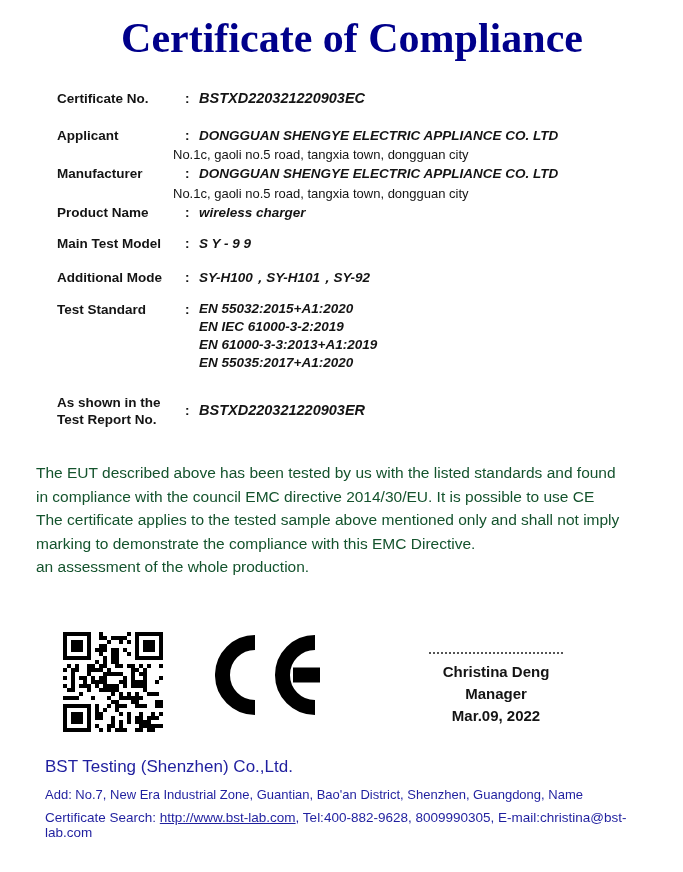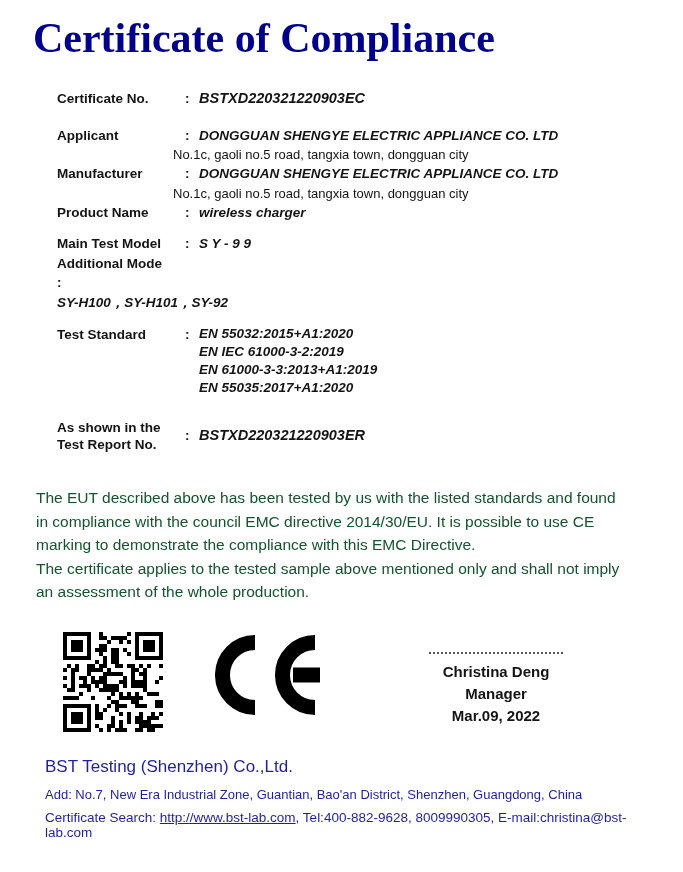--- a/index.html
+++ b/index.html
@@ -11,37 +11,37 @@
   .page{
     position:relative;
     width:683px;height:872px;
     background:#fff;
     font-family:"Liberation Sans", sans-serif;
     color:var(--ink);
     overflow:hidden;
   }
   .title{
     margin:14px 12px 0;
-    text-align:left;
+    text-align:center;
     font-family:"Liberation Serif", serif;
     font-weight:bold;
     font-size:42px;
     color:var(--title-navy);
     padding-left:21px;
   }
   .info{margin:27px 40px 0 57px;}
   .row{display:flex;font-size:13.5px;font-weight:bold;line-height:19.5px;}
   .row .lbl{width:128px;flex:none;}
   .row .colon{width:14px;flex:none;text-align:left;}
   .row .val{flex:1;font-style:italic;}
   .val-lg{font-size:14.5px;}
   .sub{font-weight:normal;font-size:13px;line-height:19px;margin-left:116px;}
   .mt17{margin-top:17px;}
   .mt12{margin-top:12px;}
-  .mt14{flex-direction:column;}
+  .mt14{margin-top:14px;}
   .mt13{margin-top:13px;}
   .mt22{margin-top:22px;}
   .std-vals div{line-height:18px;}
   .two-line .lbl{line-height:17px;}
   .two-line{align-items:center;}
   .statement{
     margin:33px 20px 0 36px;
     font-size:15.5px;
     line-height:23.5px;
     color:#14532d;
@@ -125,22 +125,22 @@
       </span>
       <span class="colon">:</span>
       <span class="val val-lg">BSTXD220321220903ER</span>
     </div>
 
   </div>
 
   <div class="statement">
     <div>The EUT described above has been tested by us with the listed standards and found</div>
     <div>in compliance with the council EMC directive 2014/30/EU. It is possible to use CE</div>
+    <div>The certificate applies to the tested sample above mentioned only and shall not imply</div>
     <div>marking to demonstrate the compliance with this EMC Directive.</div>
-    <div>The certificate applies to the tested sample above mentioned only and shall not imply</div>
     <div>an assessment of the whole production.</div>
   </div>
 
   <div class="bottom">
 
     <div class="qr"><svg width="100" height="100" viewBox="0 0 100 100" fill="#000" xmlns="http://www.w3.org/2000/svg">
           <rect x="36" y="0" width="4" height="4"></rect>
           <rect x="64" y="0" width="4" height="4"></rect>
           <rect x="36" y="4" width="4" height="4"></rect>
           <rect x="40" y="4" width="4" height="4"></rect>
@@ -354,19 +354,19 @@
       <div class="sig-dots"></div>
       <div>Christina Deng</div>
       <div>Manager</div>
       <div>Mar.09, 2022</div>
     </div>
 
   </div>
 
   <div class="footer">
     <div class="footer-company">BST Testing (Shenzhen) Co.,Ltd.</div>
-    <div class="footer-addr">Add: No.7, New Era Industrial Zone, Guantian, Bao'an District, Shenzhen, Guangdong, China</div>
+    <div class="footer-addr">Add: No.7, New Era Industrial Zone, Guantian, Bao'an District, Shenzhen, Guangdong, Name</div>
     <div class="footer-search">
       <span>Certificate Search: </span><a class="footer-url">http://www.bst-lab.com</a><span>, Tel:400-882-9628, 8009990305, E-mail:christina@bst-lab.com</span>
     </div>
   </div>
 
 </div>
 
 </body></html>

